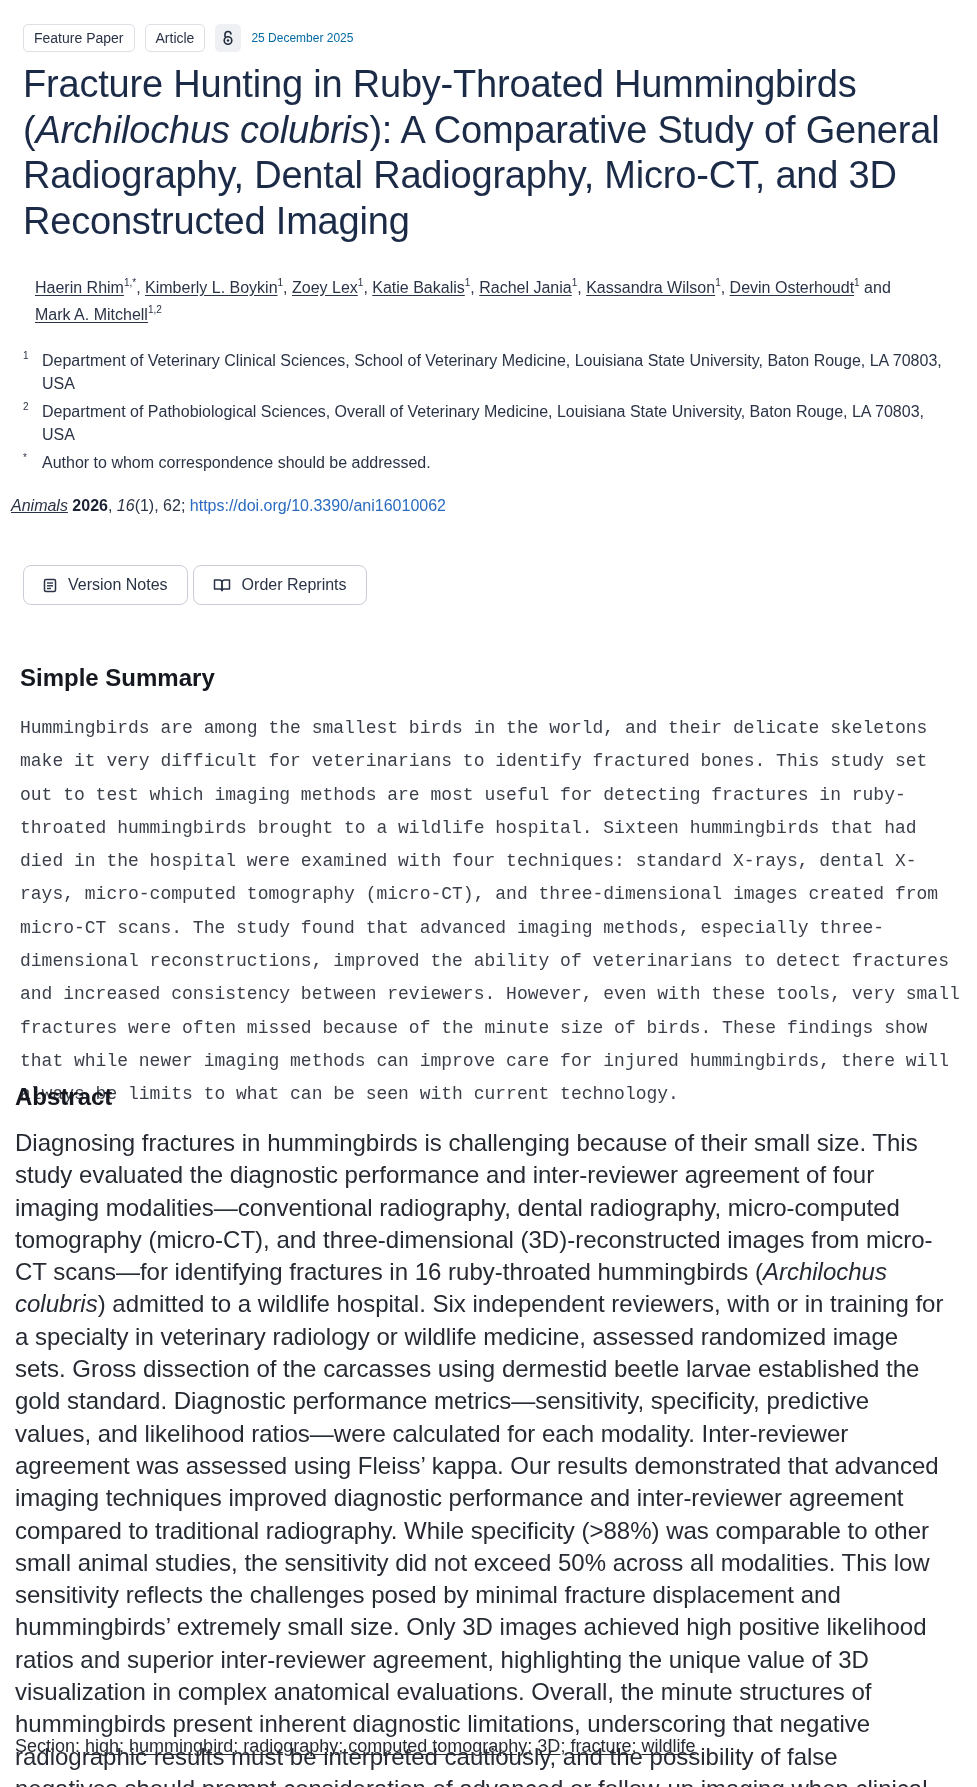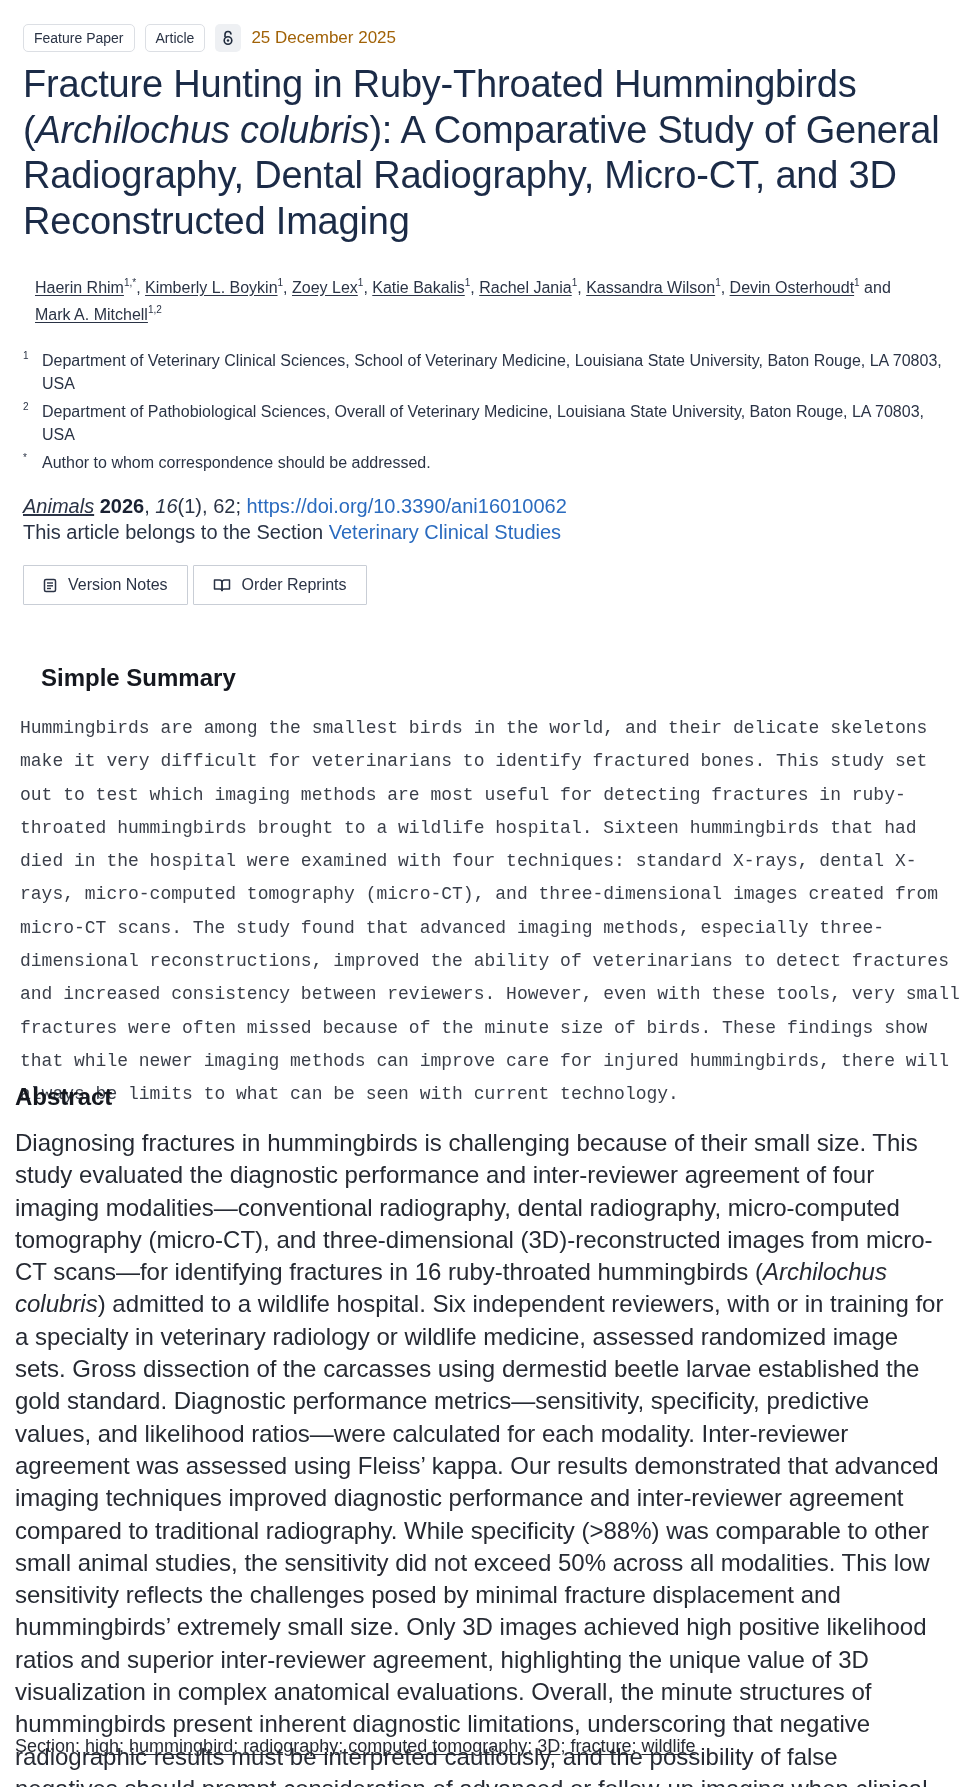--- a/index.html
+++ b/index.html
@@ -14,56 +14,56 @@
   .header { position: absolute; left: 23px; top: 24px; display: flex; align-items: center; }
   .badge {
     height: 28px; border: 1px solid #dcdfe4; border-radius: 5px;
     font-size: 14px; line-height: 26px; padding: 0 10px; color: #2a3345;
     margin-right: 10px; background: #fff; text-align: center;
   }
   .oa-icon {
     width: 26px; height: 28px; background: #eef0f3; border-radius: 5px;
     display: flex; align-items: center; justify-content: center; margin-right: 10px;
   }
-  .date { font-size: 17px; color: #a16207; }
+  .date { font-size: 12px; color: #0369a1; }
 
   .title {
     position: absolute; left: 23px; top: 62px; width: 940px;
     font-size: 38px; line-height: 45.5px; color: #1b2b47; font-weight: normal;
     letter-spacing: -0.2px;
   }
   .title i { font-style: italic; }
 
   .authors {
     position: absolute; left: 23px; top: 274px; width: 930px;
     font-size: 16px; line-height: 27px; color: #2a3345; margin-left: 12px;
   }
   .authors a { color: #2a3345; text-decoration: underline; text-underline-offset: 2px; }
   .authors sup { font-size: 10px; vertical-align: 7px; line-height: 0; }
 
   .affils { position: absolute; left: 23px; top: 349px; width: 935px; font-size: 16px; line-height: 23px; color: #2a3345; }
   .affil { display: flex; margin-bottom: 5px; }
   .affil .mark { width: 19px; font-size: 10px; line-height: 14px; flex-shrink: 0; }
   .affil .txt { flex: 1; }
 
-  .citation { position: absolute; left: 23px; top: 493px; font-size: 20px; line-height: 26px; color: #2a3345; }
+  .citation { position: absolute; left: 11px; top: 493px; font-size: 16px; line-height: 26px; color: #2a3345; }
   .citation .journal { font-style: italic; text-decoration: underline; }
   .citation b { font-weight: bold; color: #1b2233; }
   .citation a { color: #2a6bbf; text-decoration: none; }
 
   .buttons { position: absolute; left: 23px; top: 565px; display: flex; }
   .btn {
-    height: 40px; border: 1px solid #c9ced6; border-radius: 1px; background: #fff;
+    height: 40px; border: 1px solid #c9ced6; border-radius: 8px; background: #fff;
     display: flex; align-items: center; padding: 0 19px; font-size: 16px; color: #2a3345;
     margin-right: 5px; cursor: pointer;
   }
   .btn svg { margin-right: 11px; }
 
   .h2 { position: absolute; font-size: 24px; font-weight: bold; color: #15181f; }
-  .summary-h { left: 20px; top: 664px; margin-left: 21px; }
+  .summary-h { left: 20px; top: 664px; }
   .abstract-h { left: 15px; top: 1083px; }
 
   .summary-body {
     position: absolute; left: 20px; top: 712px; width: 945px;
     font-size: 18px; line-height: 33.3px; color: #3a3f4a; font-family: Liberation Mono, monospace;
   }
   .abstract-body {
     position: absolute; left: 15px; top: 1127px; width: 930px;
     font-size: 24px; line-height: 32.3px; color: #262a33;
   }
@@ -104,21 +104,20 @@
     <span class="txt">Department of Pathobiological Sciences, Overall of Veterinary Medicine, Louisiana State University, Baton Rouge, LA 70803, USA</span>
   </div>
   <div class="affil">
     <span class="mark">*</span>
     <span class="txt">Author to whom correspondence should be addressed.</span>
   </div>
 </div>
 
 <div class="citation">
   <div><a href="#" class="journal" style="color:#2a3345">Animals</a> <b>2026</b>, <i>16</i><span>(1), 62; </span><a href="#">https://doi.org/10.3390/ani16010062</a></div>
-  <div><span>This article belongs to the Section </span><a href="#">Veterinary Clinical Studies</a></div>
 </div>
 
 <div class="buttons">
   <button class="btn">
     <svg width="14" height="15" viewBox="0 0 14 15">
       <rect x="1.5" y="1.5" width="11" height="12" rx="1.5" fill="none" stroke="#2a3345" stroke-width="1.5"></rect>
       <line x1="4" y1="5" x2="10" y2="5" stroke="#2a3345" stroke-width="1.4"></line>
       <line x1="4" y1="7.8" x2="10" y2="7.8" stroke="#2a3345" stroke-width="1.4"></line>
       <line x1="4" y1="10.5" x2="8" y2="10.5" stroke="#2a3345" stroke-width="1.4"></line>
     </svg>

